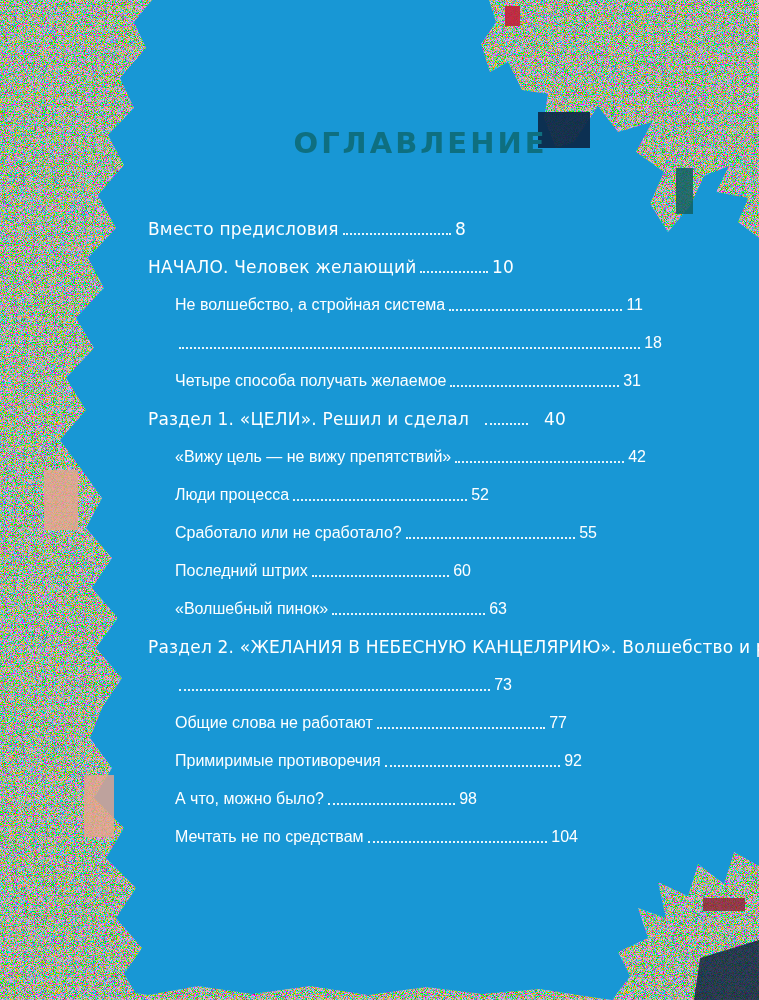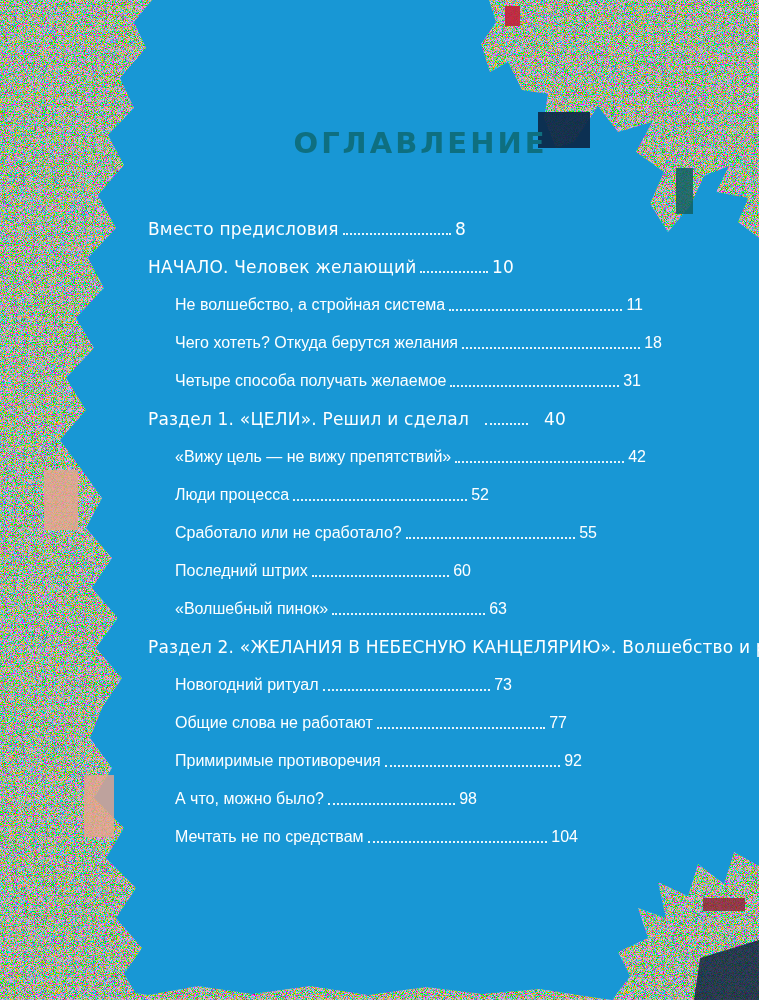--- a/index.html
+++ b/index.html
@@ -119,21 +119,20 @@
       <span class="pagenum">10</span>
     </div>
 
     <div class="toc-row item">
       <span class="label">Не волшебство, а стройная система</span>
       <span class="leader"></span>
       <span class="pagenum">11</span>
     </div>
 
     <div class="toc-row item">
-      <span class="label">Чего  хотеть?  Откуда берутся желания</span>
       <span class="leader"></span>
       <span class="pagenum">18</span>
     </div>
 
     <div class="toc-row item">
       <span class="label">Четыре способа получать желаемое</span>
       <span class="leader"></span>
       <span class="pagenum">31</span>
     </div>
 
@@ -172,21 +171,20 @@
       <span class="leader"></span>
       <span class="pagenum">63</span>
     </div>
 
     <div class="toc-row section">
       <span class="label">Раздел 2. «ЖЕЛАНИЯ В НЕБЕСНУЮ КАНЦЕЛЯРИЮ». Волшебство и ритуалы</span>
 
     </div>
 
     <div class="toc-row item">
-      <span class="label">Новогодний ритуал</span>
       <span class="leader"></span>
       <span class="pagenum">73</span>
     </div>
 
     <div class="toc-row item">
       <span class="label">Общие слова не работают</span>
       <span class="leader"></span>
       <span class="pagenum">77</span>
     </div>
 

